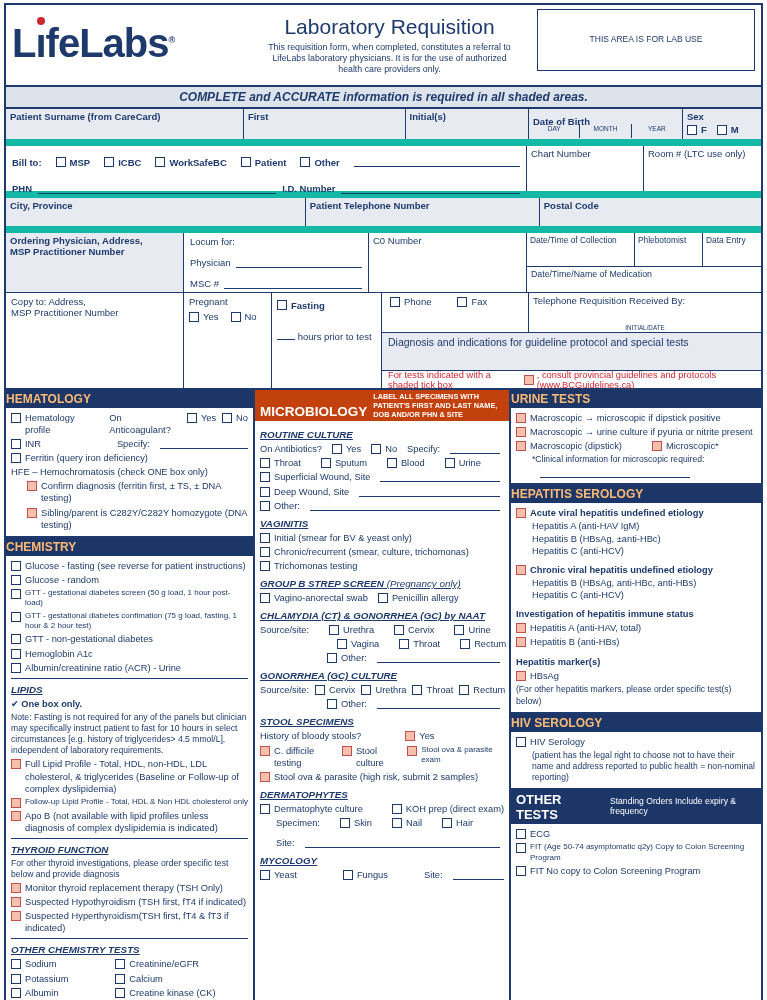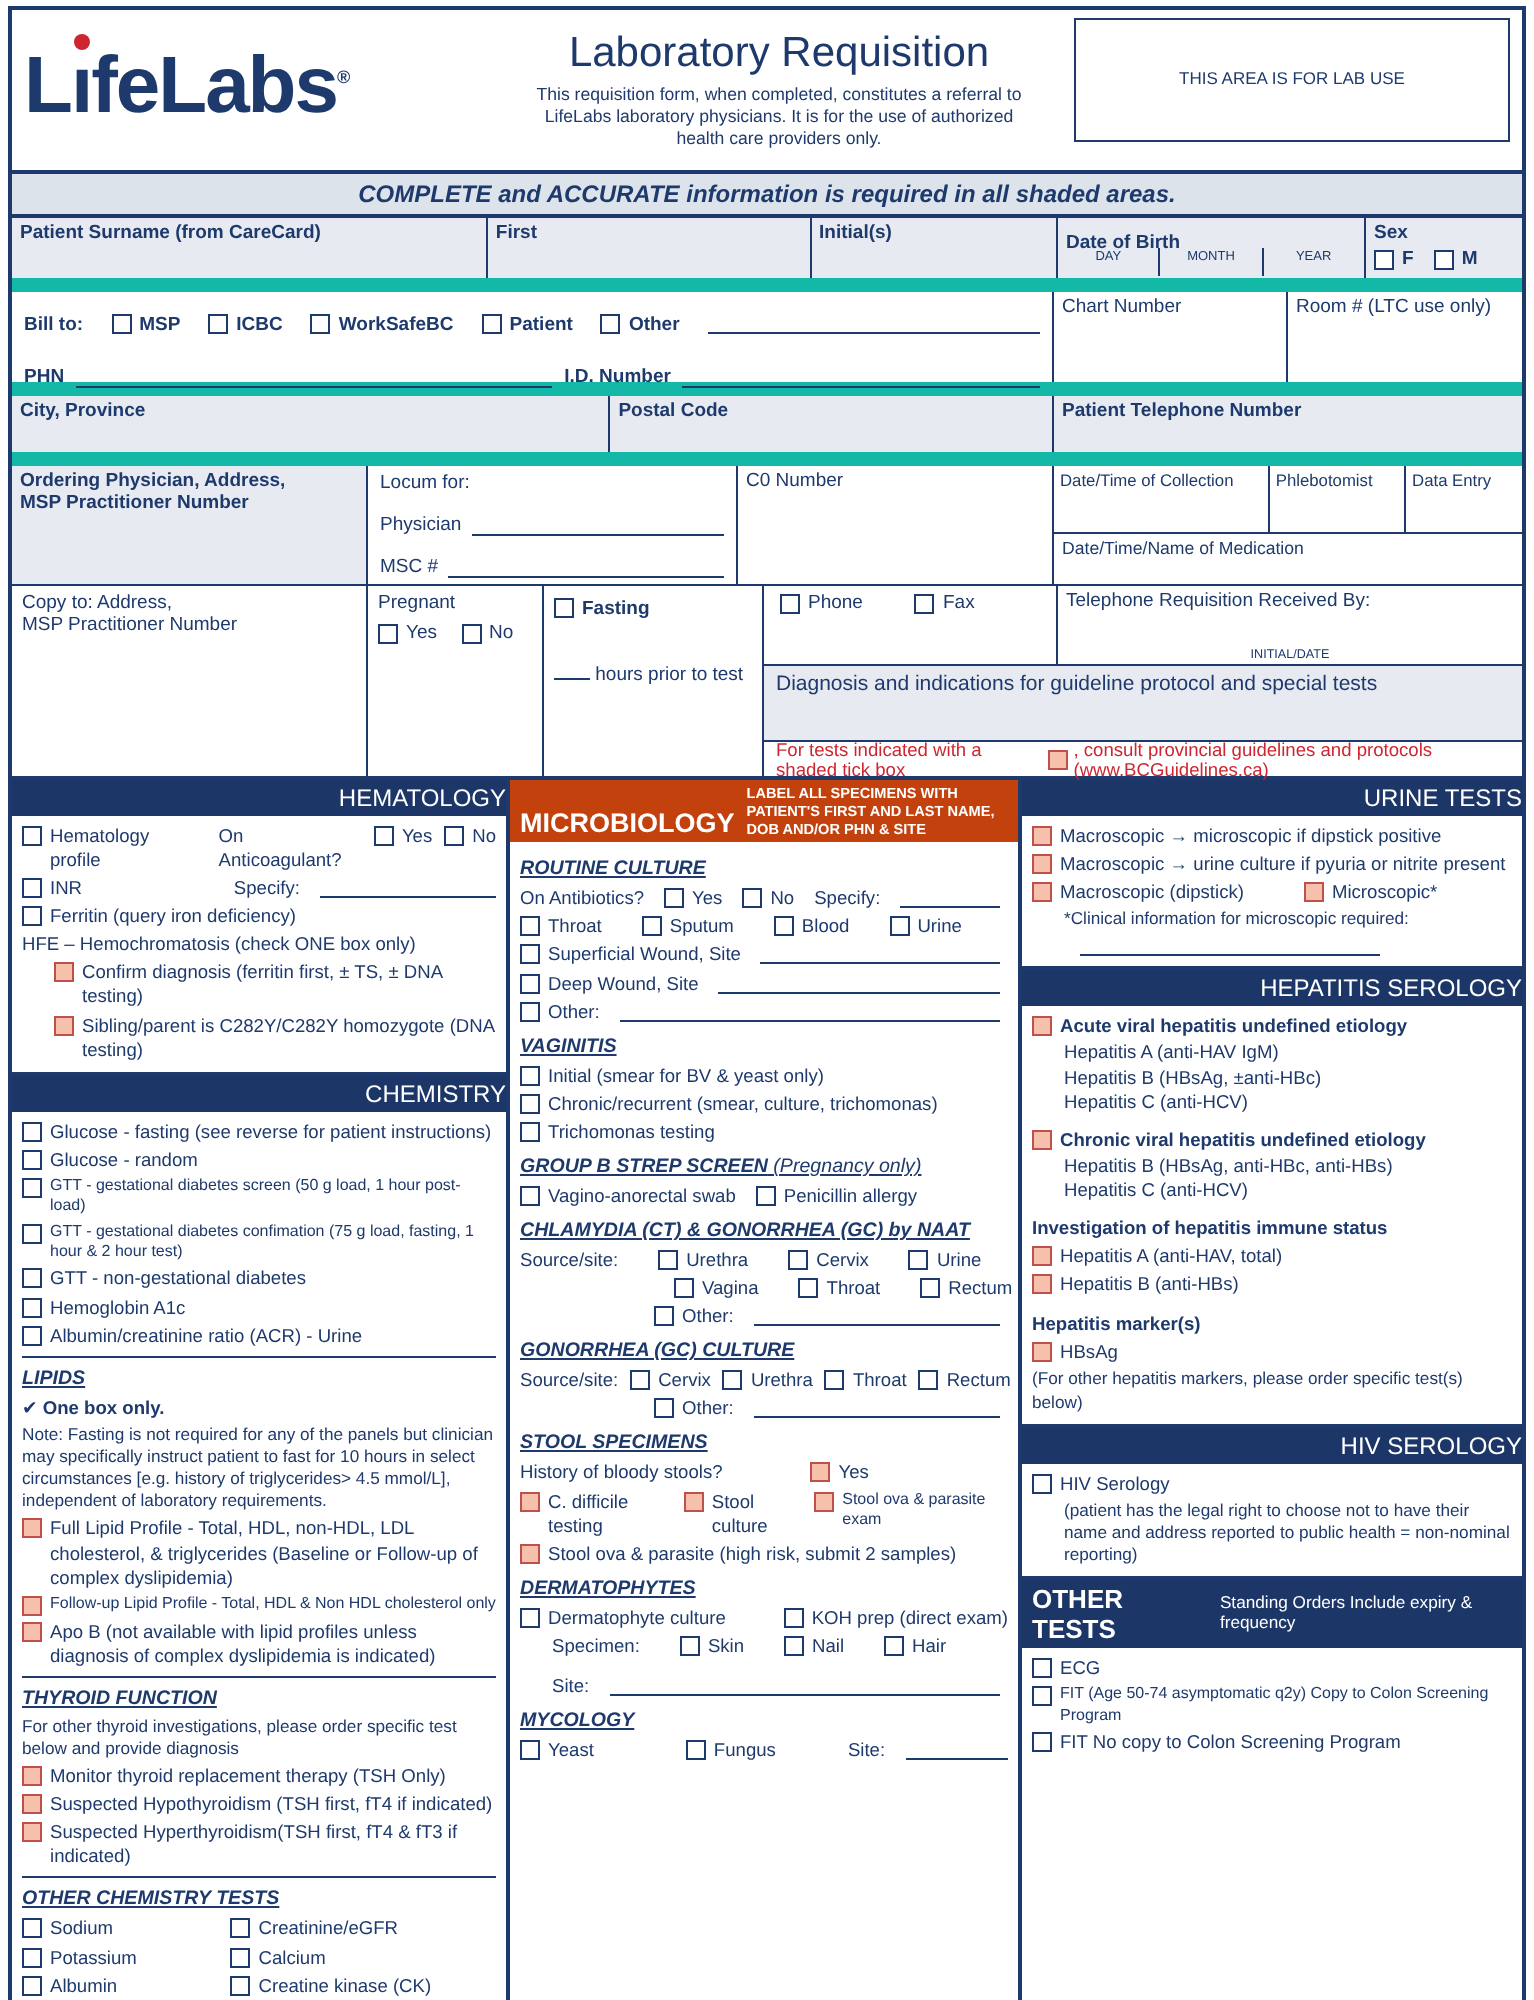--- a/index.html
+++ b/index.html
@@ -63,21 +63,21 @@
   .diagbox { height:38px; border-bottom:1px solid #1e3a6d; padding:3px 6px; font-size:10.5px; }
   .rednote { height:17px; color:#cd2630; font-size:9.3px; padding:2px 6px; display:flex; align-items:center; gap:3px; }
   
   .tests { display:flex; align-items:stretch; }
   .tcol { display:flex; flex-direction:column; }
   .tcol1 { width:249px; border-right:2px solid #1e3a6d; }
   .tcol2 { width:256px; border-right:2px solid #1e3a6d; }
   .tcol3 { flex:1; }
   .sec { border-bottom:2px solid #1e3a6d; }
   .sec:last-child { border-bottom:none; }
-  .sec-title { background:#1c3668; color:#ffffff; font-weight:normal; font-size:12px; text-align:right; padding:2px 0; }
+  .sec-title { background:#1c3668; color:#fdba74; font-weight:bold; font-size:12px; text-align:left; padding:2px 0; }
   .sec-body { padding:3px 5px 4px; }
   .micro-bar { background:#c2410c; color:#fff; display:flex; gap:6px; padding:2px 5px; align-items:flex-end;}
   .micro-bar .big { font-size:13.5px; font-weight:bold; padding-top:4px; }
   .micro-bar .small-note { font-size:7.3px; font-weight:bold; line-height:1.25; flex:1; }
   .ot-bar { background:#1c3668; color:#fff; padding:2px 5px; display:flex; align-items:baseline; gap:14px; }
   .ot-bar .big { font-size:13px; font-weight:bold; }
   .ot-bar .small-note { font-size:8.6px; }
   
   .row { display:flex; align-items:flex-start; gap:10px; padding:1px 0; font-size:9.3px; line-height:1.3; }
   .row.wide { gap:20px; }
@@ -179,22 +179,22 @@
         <span class="lbl">I.D. Number</span>
         <span class="wline" style="flex:1.2"></span>
       </div>
     </div>
     <div class="cell lbl-n" style="width:117px">Chart Number</div>
     <div class="cell lbl-n" style="width:117px">Room # (LTC use only)</div>
   </div>
 
   <div class="prow r4">
     <div class="cell shade lbl" style="flex:1.5">City, Province</div>
+    <div class="cell shade lbl" style="width:234px">Patient Telephone Number</div>
     <div class="cell shade lbl" style="flex:1.1">Postal Code</div>
-    <div class="cell shade lbl" style="width:234px">Patient Telephone Number</div>
   </div>
 
   <div class="ord">
     <div class="cell shade ord-left">
       <div class="lbl">Ordering Physician, Address,</div>
       <div class="lbl">MSP Practitioner Number</div>
     </div>
     <div class="cell ord-locum">
       <div class="lbl-n">Locum for:</div>
       <div class="ord-line">

